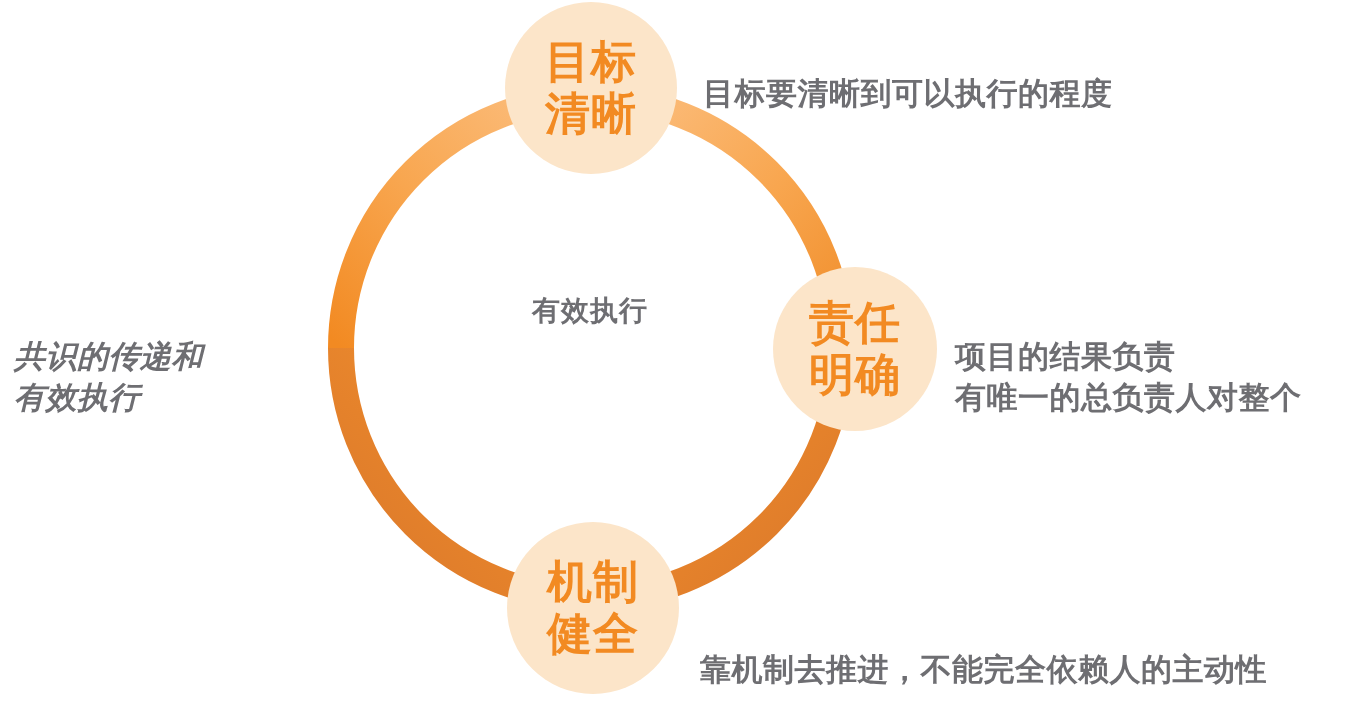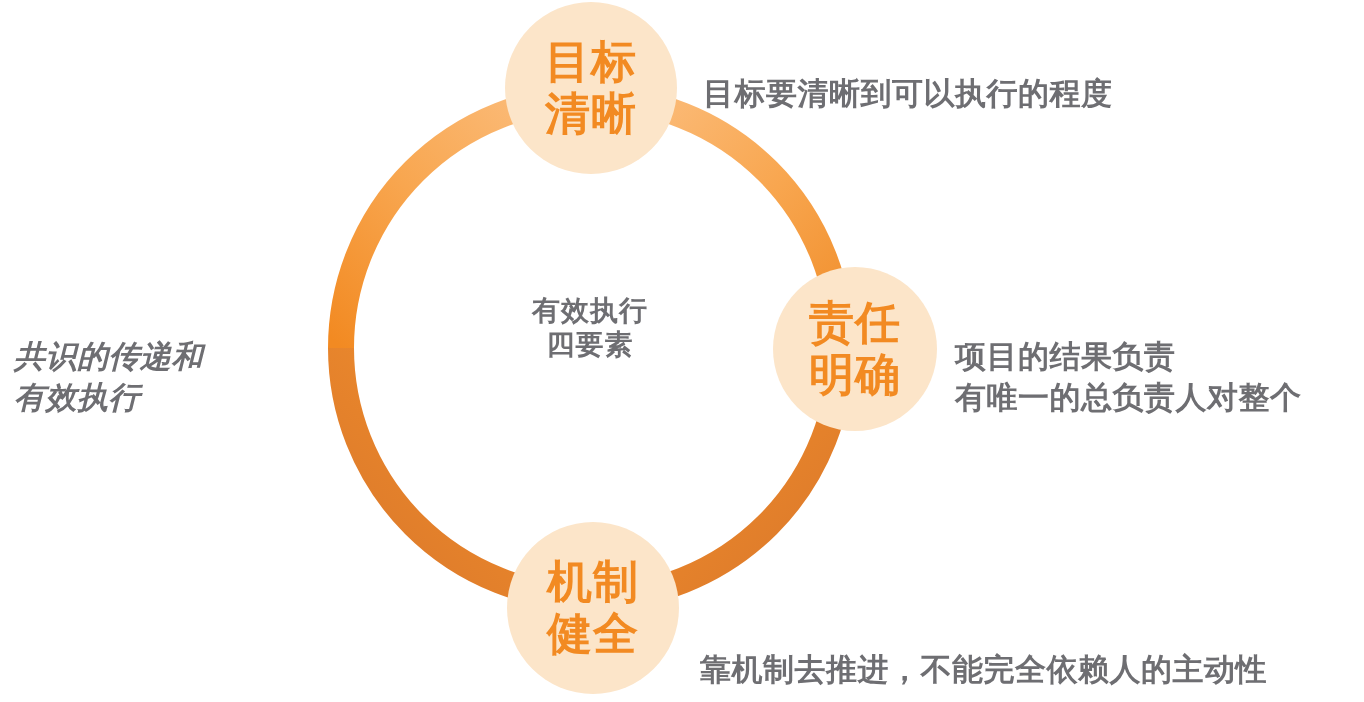--- a/index.html
+++ b/index.html
@@ -137,21 +137,20 @@
   </div>
 
   <div class="node" id="node-bottom">
     <div class="node-line">机制</div>
     <div class="node-line">健全</div>
   </div>
 
 
   <div id="center-label">
     <div>有效执行</div>
-    <div>四要素</div>
   </div>
 
   <div class="desc" id="desc-top">
     <div>目标要清晰到可以执行的程度</div>
   </div>
 
   <div class="desc" id="desc-right">
     <div>项目的结果负责</div>
     <div>有唯一的总负责人对整个</div>
   </div>

